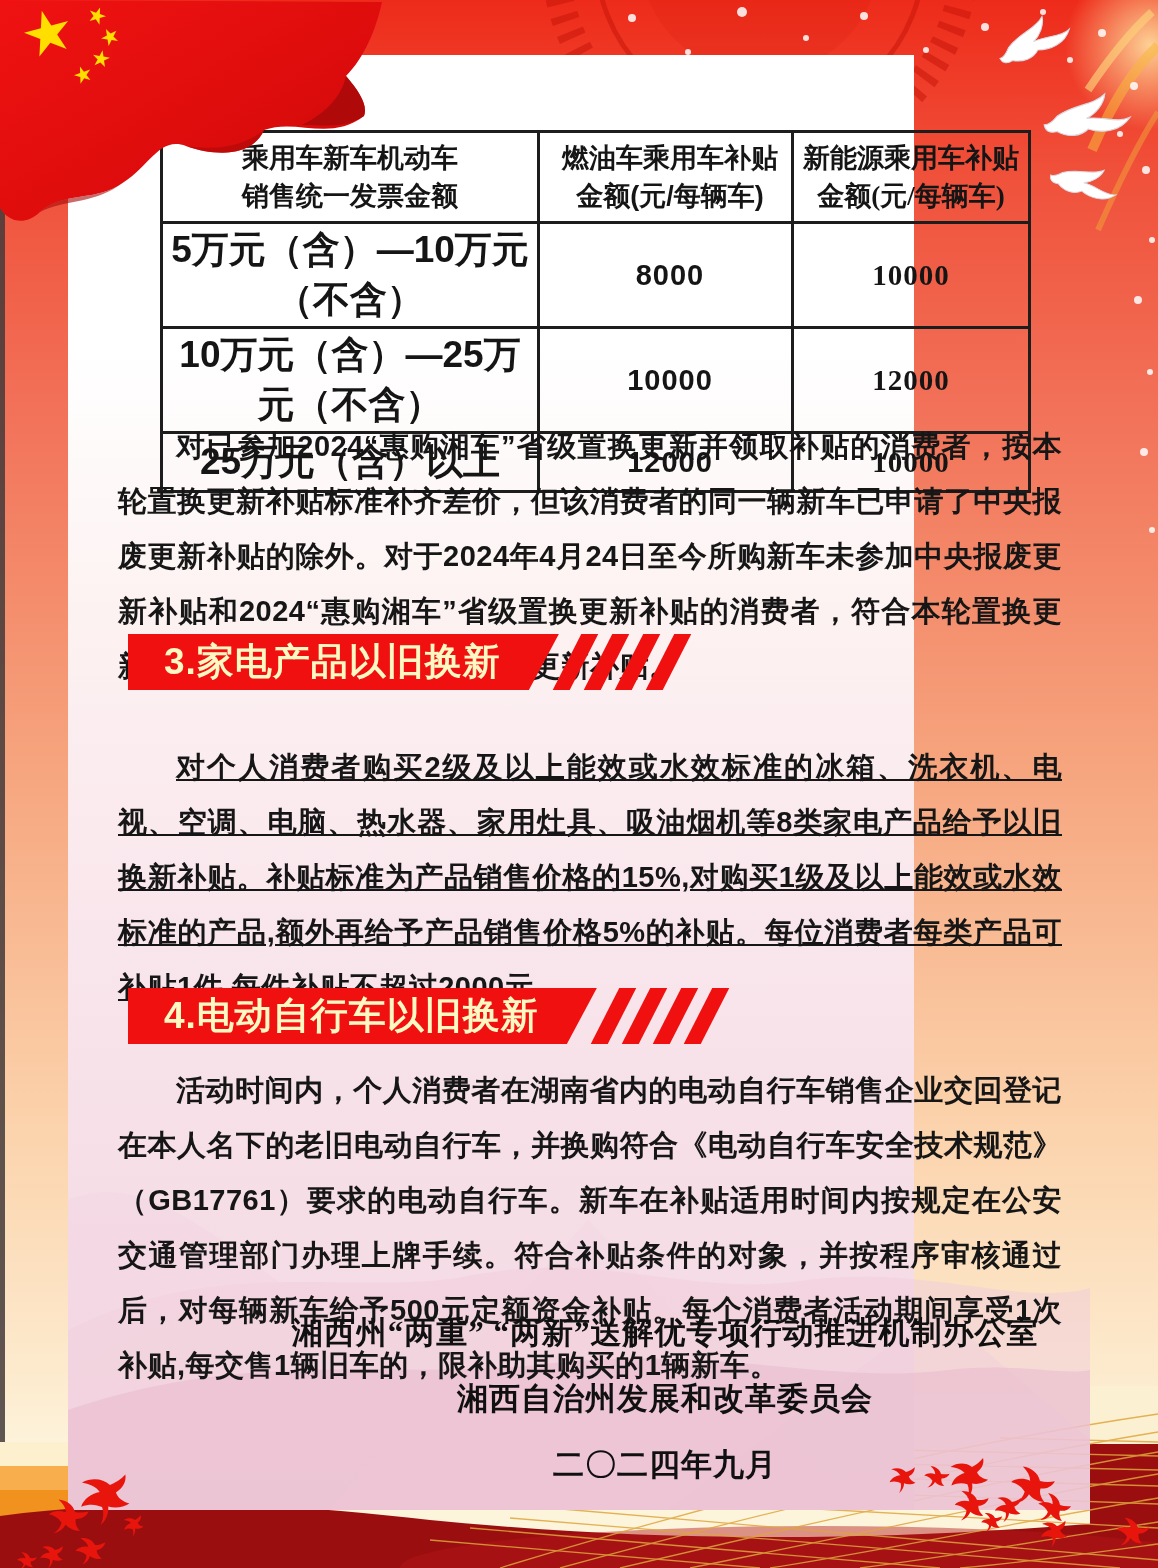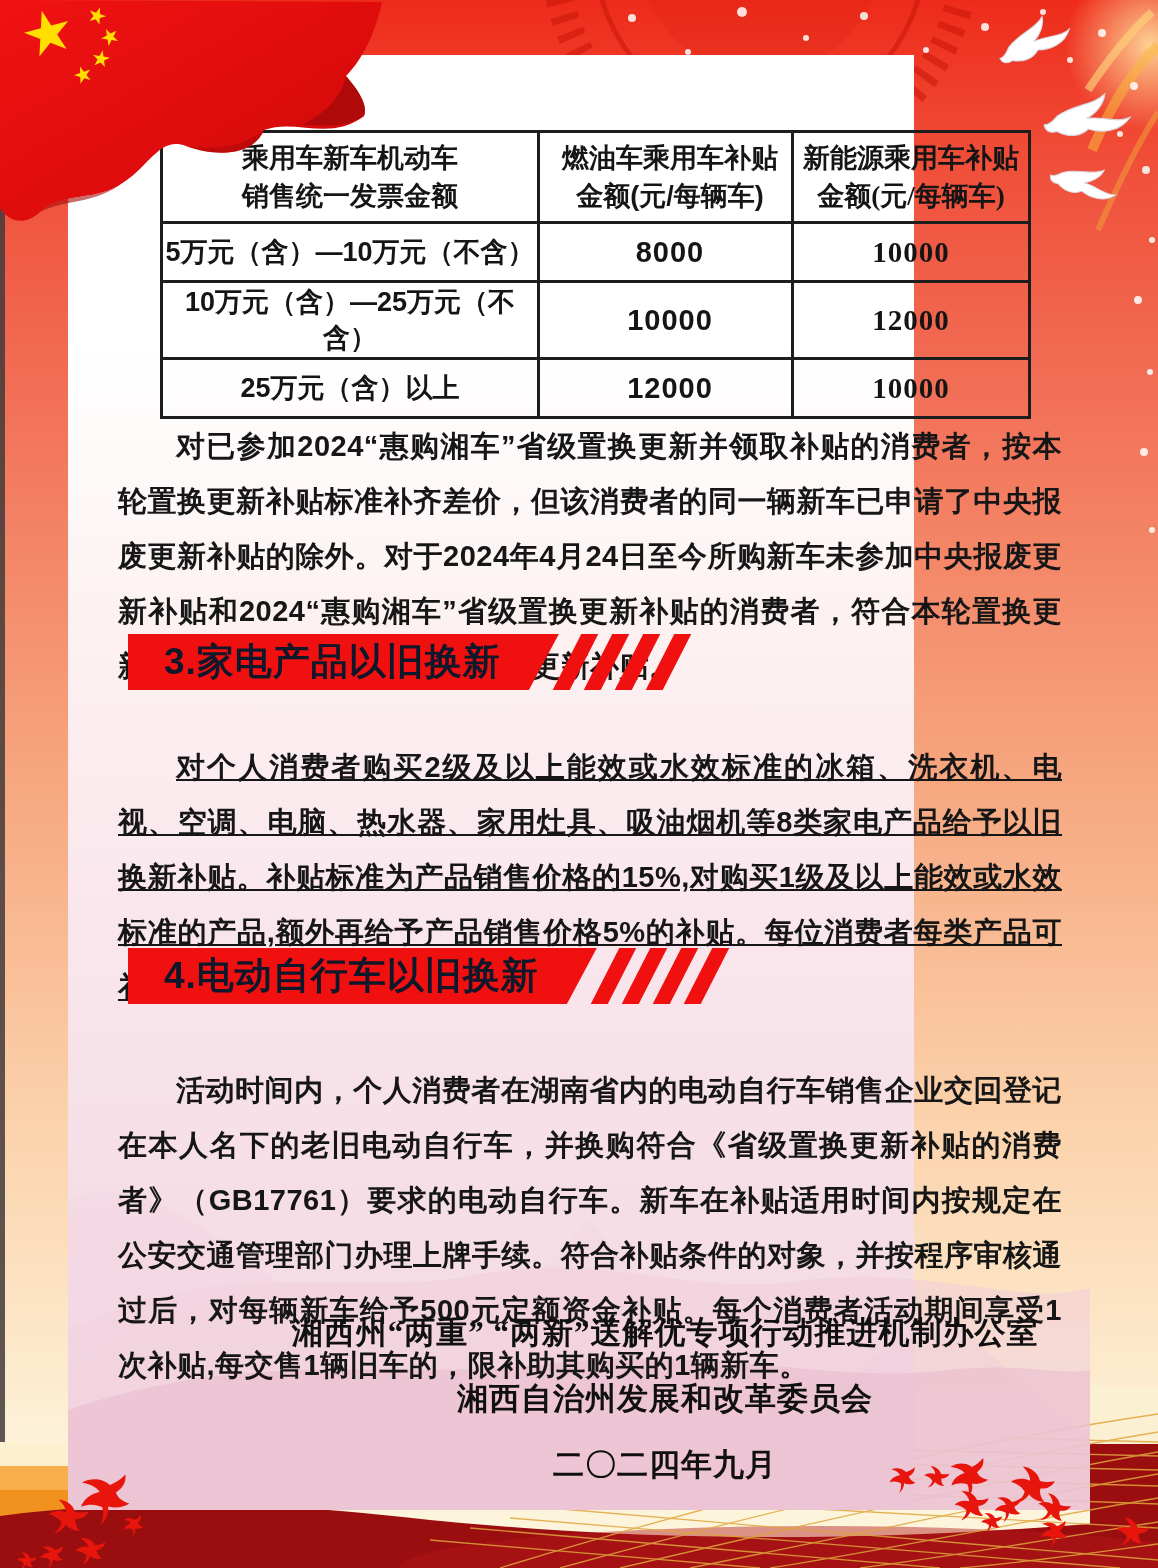--- a/index.html
+++ b/index.html
@@ -17,34 +17,34 @@
   .panel-mtn{position:absolute;left:0;bottom:0;width:1022px;height:430px;}
   .content{position:relative;z-index:3;width:100%;height:100%;}
 
   table.subsidy{
     position:absolute;left:92px;top:75px;border-collapse:collapse;table-layout:fixed;
     width:850px;color:#151515;
   }
   table.subsidy td{border:3px solid #1d1d1d;text-align:center;vertical-align:middle;background:transparent;}
   td.c1{width:372px;} td.c2{width:240px;padding-left:10px;} td.c3{width:232px;font-family:Liberation Serif, serif;}
   tr.hdr td{height:86px;font-size:27px;font-weight:600;line-height:38px;}
-  tr.row td{height:54px;font-size:27px;font-weight:600;}
+  tr.row td{height:54px;font-size:37px;font-weight:600;}
   tr.row td.num{font-size:29px;letter-spacing:1px;}
 
   .para{
     position:absolute;left:50px;width:944px;color:#161616;
     font-size:29px;line-height:55px;font-weight:600;letter-spacing:0.5px;
     text-align:justify;text-indent:2em;
   }
   .para-1{top:335px;} .para-2{top:656px;text-decoration:underline;} .para-3{top:979px;}
 
   .banner{position:absolute;left:60px;height:56px;display:flex;align-items:stretch;}
-  .banner-3{top:579px;} .banner-4{top:893px;}
+  .banner-3{top:579px;} .banner-4{top:933px;}
   .banner-box{
-    background:#f01010;color:#0f172a;display:flex;align-items:center;
+    background:#f01010;color:#fef9c3;display:flex;align-items:center;
     font-size:37px;font-weight:700;letter-spacing:1px;
     padding:0 58px 0 36px;
     clip-path:polygon(0 0,100% 0,calc(100% - 30px) 100%,0 100%);
   }
   .stripes{display:flex;margin-left:8px;}
   .stripe{width:17px;margin-right:14px;background:#f01010;transform:skewX(-27deg);}
 
   .footer{
     position:absolute;top:1258px;left:172px;width:850px;text-align:center;
     font-family:"Liberation Serif","DejaVu Serif",serif;font-weight:700;color:#101010;
@@ -196,21 +196,21 @@
       <div class="banner banner-4">
         <div class="banner-box">4.电动自行车以旧换新</div>
         <div class="stripes">
           <div class="stripe"></div>
           <div class="stripe"></div>
           <div class="stripe"></div>
           <div class="stripe"></div>
         </div>
       </div>
 
-      <p class="para para-3">活动时间内，个人消费者在湖南省内的电动自行车销售企业交回登记在本人名下的老旧电动自行车，并换购符合《省级置换更新补贴的消费者》（GB17761）要求的电动自行车。新车在补贴适用时间内按规定在公安交通管理部门办理上牌手续。符合补贴条件的对象，并按程序审核通过后，对每辆新车给予500元定额资金补贴。每个消费者活动期间享受1次补贴,每交售1辆旧车的，限补助其购买的1辆新车。</p>
+      <p class="para para-3">活动时间内，个人消费者在湖南省内的电动自行车销售企业交回登记在本人名下的老旧电动自行车，并换购符合《电动自行车安全技术规范》（GB17761）要求的电动自行车。新车在补贴适用时间内按规定在公安交通管理部门办理上牌手续。符合补贴条件的对象，并按程序审核通过后，对每辆新车给予500元定额资金补贴。每个消费者活动期间享受1次补贴,每交售1辆旧车的，限补助其购买的1辆新车。</p>
 
       <div class="footer">
         <div class="footer-line">湘西州“两重” “两新”送解优专项行动推进机制办公室</div>
         <div class="footer-line">湘西自治州发展和改革委员会</div>
         <div class="footer-line">二〇二四年九月</div>
       </div>
 
     </div>
   </div>
 

